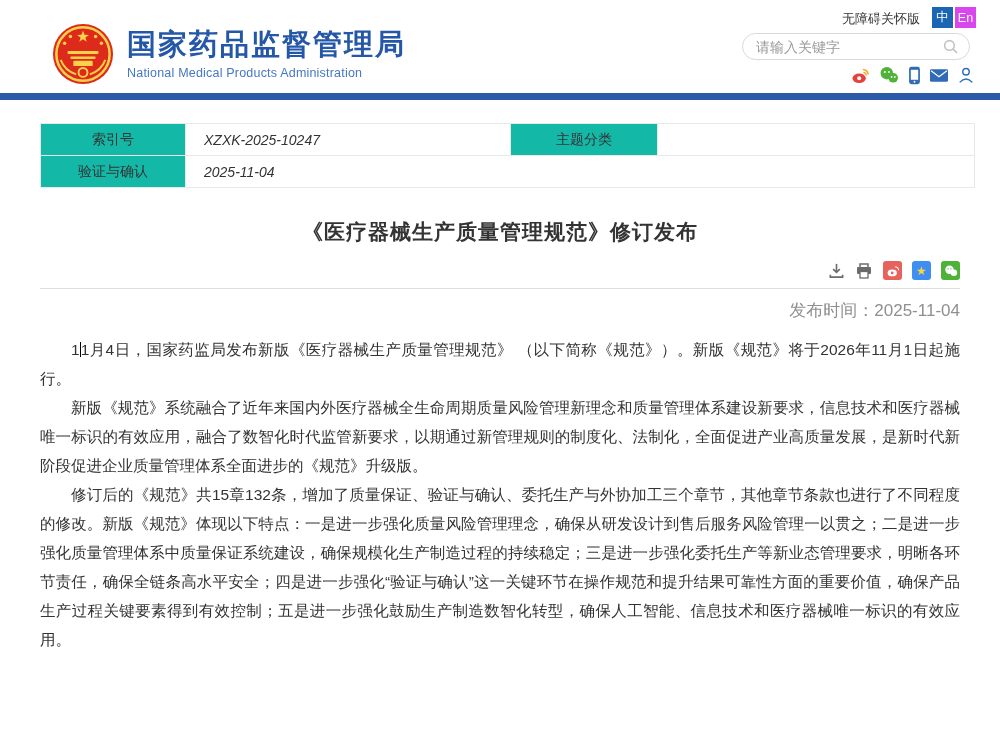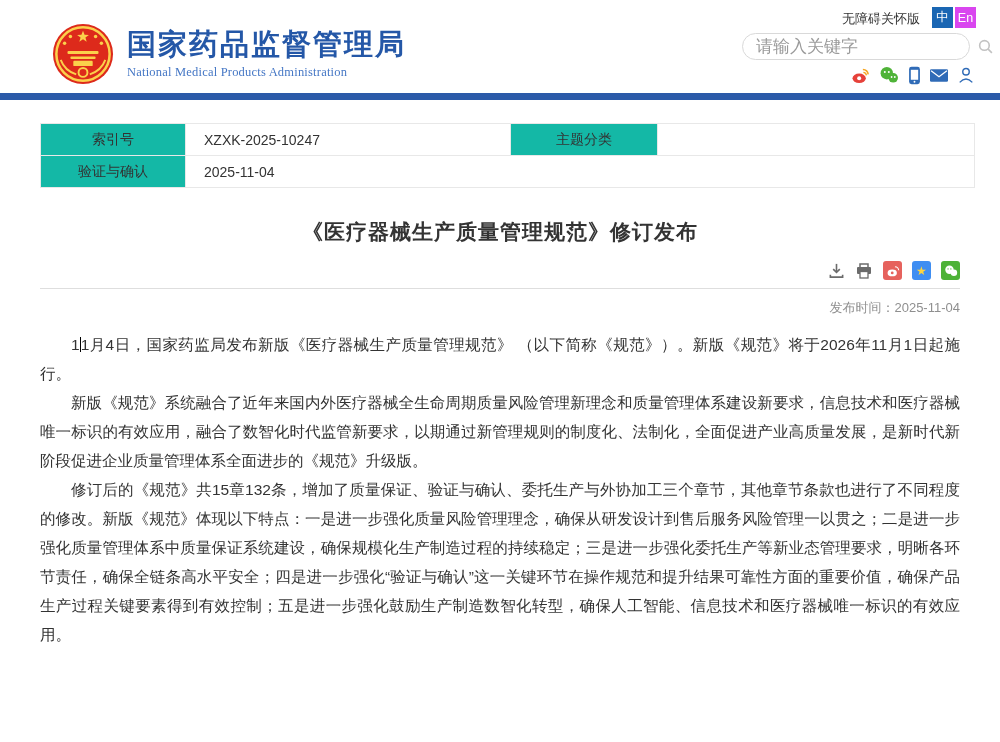--- a/index.html
+++ b/index.html
@@ -7,61 +7,61 @@
   body {
     font-family: "Liberation Sans", "DejaVu Sans", sans-serif;
     background:#fff; color:#333; overflow:hidden; position:relative;
   }
 
   
   .header { position:relative; height:93px; background:#fff; }
   .logo { position:absolute; left:52px; top:11px; display:flex; align-items:center; gap:13px; cursor:pointer;margin-top:12px; }
   .emblem { width:62px; height:62px; flex:0 0 auto; }
   .site-zh { font-size:29px; font-weight:700; color:#2457a7; letter-spacing:2px; line-height:1.15; }
-  .site-en { font-size:12.5px; color:#4577c5; margin-top:4px; letter-spacing:.2px;font-family:Liberation Serif, serif; }
+  .site-en { font-size:12.5px; color:#4577c5; margin-top:4px; letter-spacing:.2px; }
 
   .top-links { position:absolute; top:10px; right:80px; display:flex; font-size:13px; color:#333; }
   .top-links span { cursor:pointer; }
   .lang { position:absolute; top:7px; right:24px; display:flex; gap:2px; }
   .lang-btn { width:21px; height:21px; display:flex; align-items:center; justify-content:center;
               font-size:12.5px; color:#fff; cursor:pointer; }
   .lang-zh { background:#1a66b3; }
   .lang-en { background:#d946ef; }
 
   .search { position:absolute; top:33px; right:30px; width:228px; height:27px;
             border:1px solid #d9d9d9; border-radius:14px; background:#fff;
             display:flex; align-items:center; padding:0 10px 0 13px; }
-  .search input { flex:1; border:none; outline:none; font-size:17px; color:#333; background:transparent; }
+  .search input { flex:1; border:none; outline:none; font-size:14px; color:#333; background:transparent; }
   .search input::placeholder { color:#9a9a9a; }
 
   .social { position:absolute; top:65px; right:25px; display:flex; gap:9px; align-items:center; }
   .social > span { display:flex; align-items:center; cursor:pointer; }
 
   .navbar { height:7px; background:#2b5aa8; }
 
   
   .content { padding:0 40px; position:relative; }
 
   table.info { border-collapse:collapse; margin-top:23px; width:935px; font-size:14px; color:#333;
                table-layout:fixed; }
   table.info td { border:1px solid #e8e8e8; height:32px; }
   td.lbl { background:#14b8a6; text-align:center; color:#333; }
-  td.val { padding-left:18px; background:#fff; }
+  td.val { padding-left:18px; background:#fff;font-style:italic; }
 
   h1.art-title { margin-top:30px; text-align:center; font-size:21px; font-weight:600; color:#333; letter-spacing:1px; }
 
   .toolbar { display:flex; justify-content:flex-end; align-items:center; gap:10px; margin-top:15px; }
   .tool { cursor:pointer; display:flex; align-items:center; }
   .sq { width:19px; height:19px; border-radius:3px; display:flex; align-items:center; justify-content:center; }
   .sq-weibo { background:#e6625d; }
   .sq-qzone { background:#3f8ef2; font-size:12px; color:#ffd53e; line-height:1; }
   .sq-wechat { background:#4db237; }
 
   .divider { border-top:1px solid #dedede; margin-top:8px; }
-  .pub-time { text-align:right; font-size:13px; color:#8f8f8f; margin-top:10px; }
+  .pub-time { text-align:right; font-size:17px; color:#8f8f8f; margin-top:10px; }
 
   .art-body { margin-top:13px; font-size:15.5px; line-height:29px; color:#333; text-align:justify; }
   .art-body p { text-indent:2em; }
   .caret { display:inline-block; width:1px; height:15px; background:#000; vertical-align:-2px; }
 </style>
 </head>
 <body>
 
 <div class="header">
 

